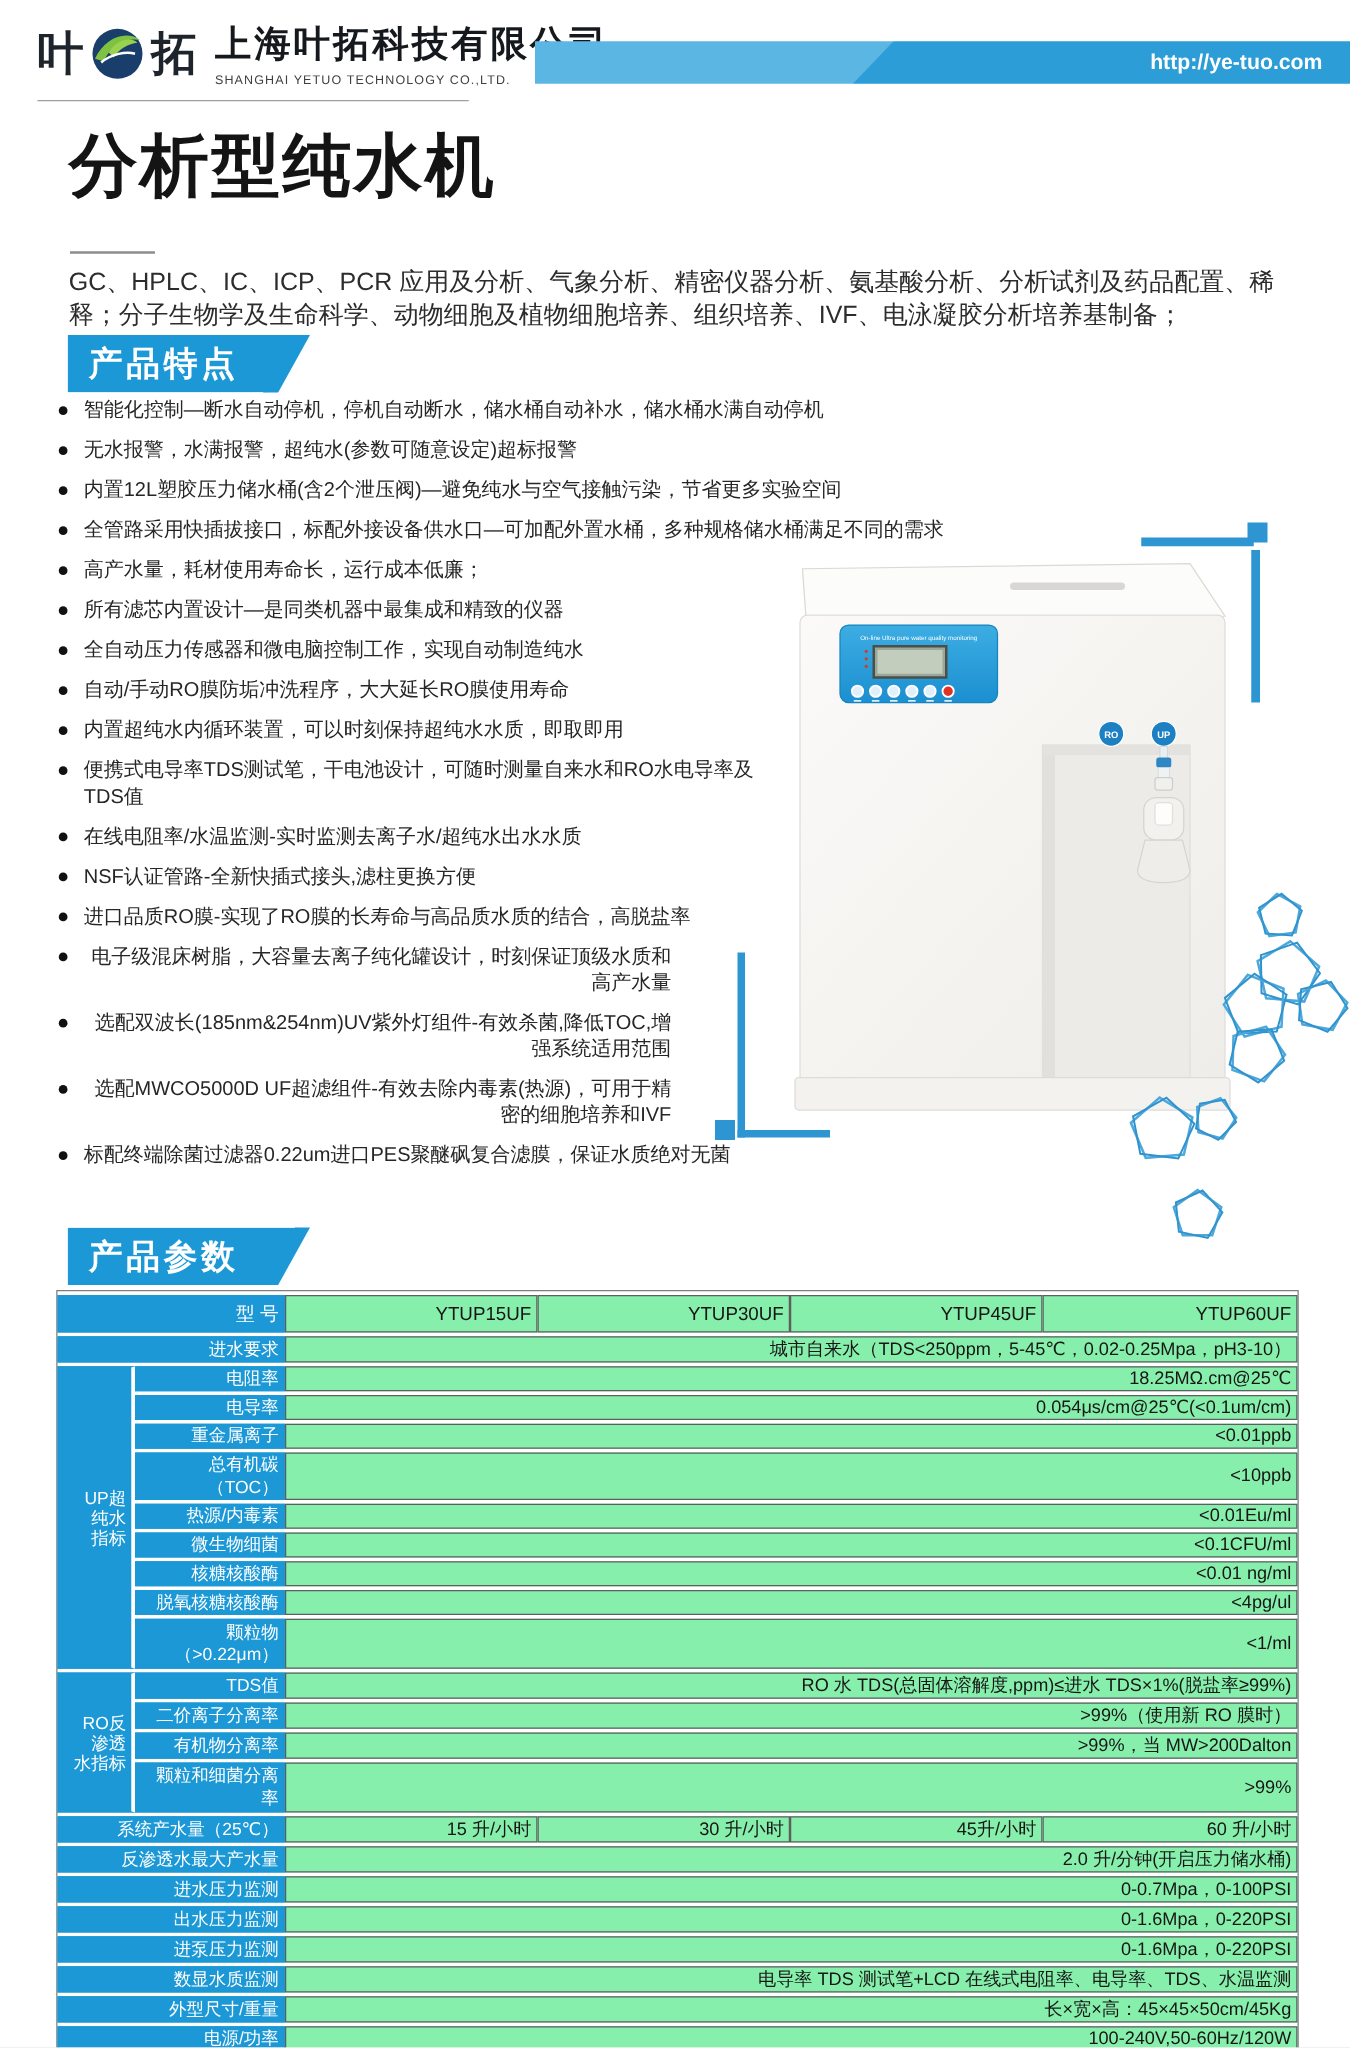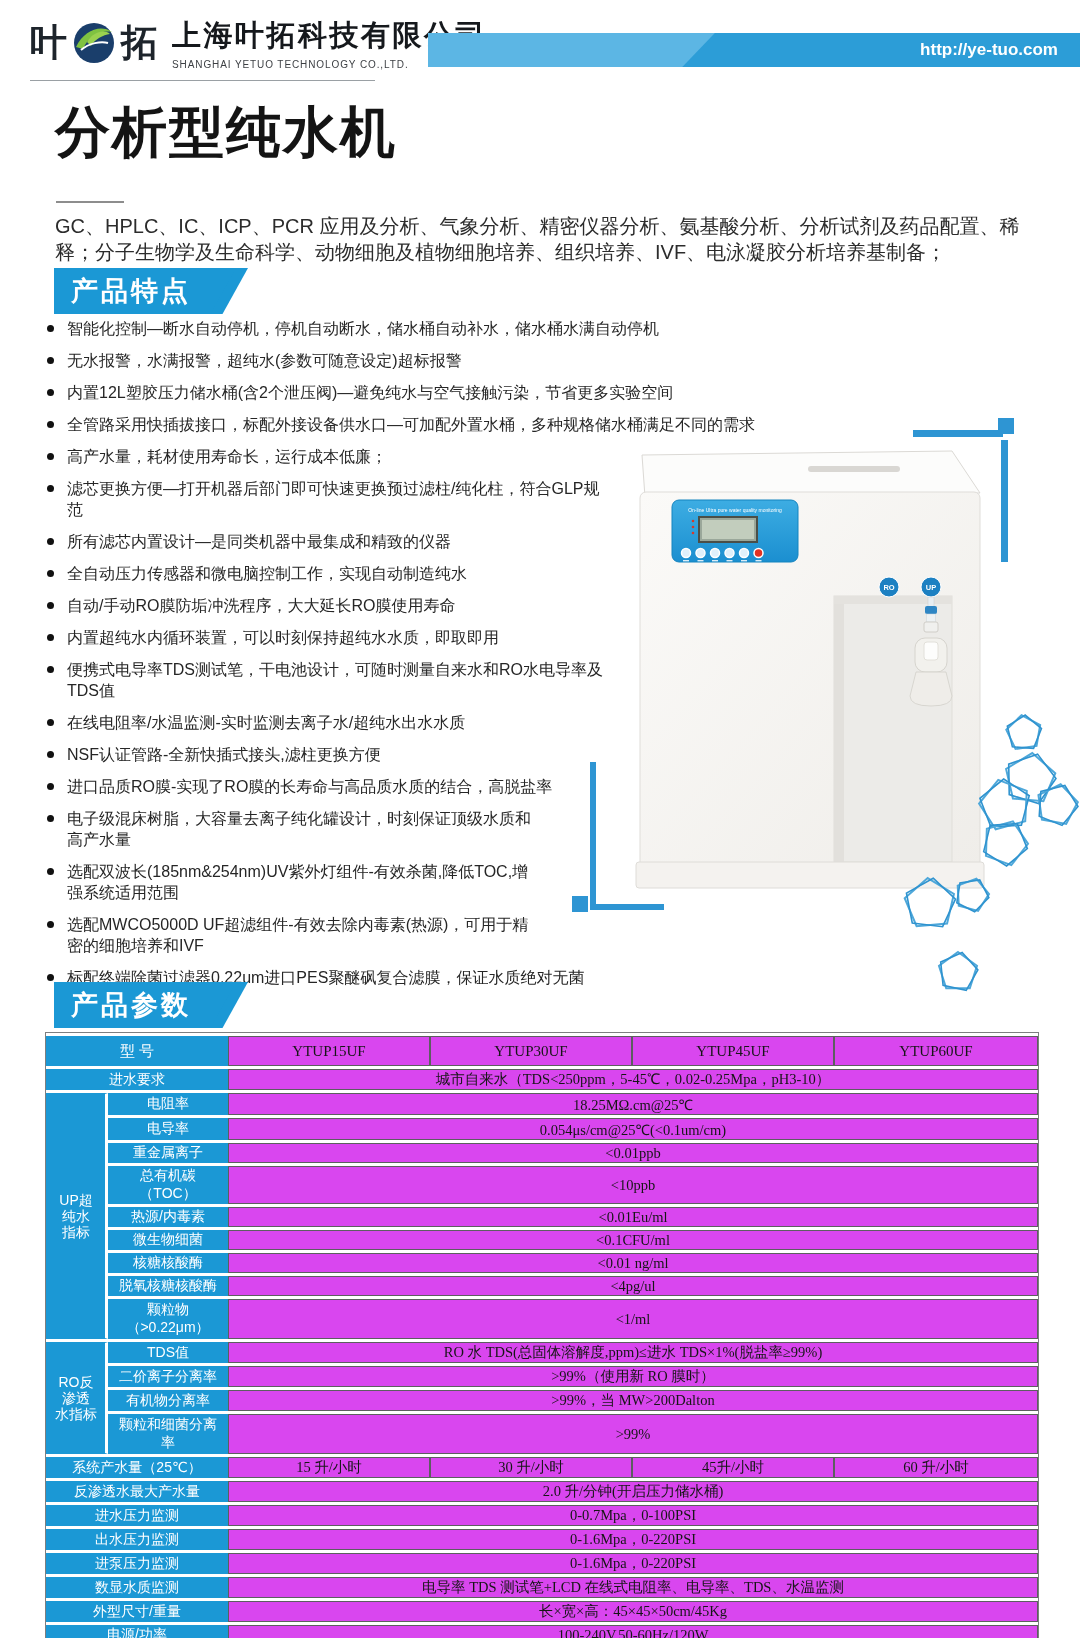--- a/index.html
+++ b/index.html
@@ -36,31 +36,31 @@
   .stripe-features{left:236px;top:268px;}
   .badge-params{top:982px;}
   .stripe-params{left:236px;top:982px;}
   
   .features{position:absolute;left:41px;top:318px;width:995px;margin:0;padding:0;list-style:none;
             font-size:16px;line-height:21px;color:#262626;}
   .features li{position:relative;padding-left:26px;margin-bottom:11px;max-width:985px;}
   .features li::before{content:"";position:absolute;left:6px;top:7px;width:7px;height:7px;
                        border-radius:50%;background:#111;}
   .features li.mid{max-width:545px;}
-  .features li.narrow{max-width:470px;}
+  .features li.narrow{max-width:470px;text-align:right;}
   
   .machine-art{position:absolute;left:560px;top:400px;width:520px;height:610px;}
   
   .tablewrap{position:absolute;left:45px;top:1032px;width:992px;border:1px solid #7d7e80;
              background:#fff;}
   table.params{border-collapse:separate;border-spacing:0 3px;width:100%;table-layout:fixed;}
-  table.params td{text-align:center;vertical-align:middle;padding:0 4px;overflow:hidden;}
+  table.params td{text-align:right;vertical-align:middle;padding:0 4px;overflow:hidden;}
   td.lbl,td.grp,td.sub{background:#1B98D5;color:#fff;font-size:14px;border:1px solid #1B98D5;}
   td.grp{border-right:3px solid #fff;line-height:16px;}
-  td.val{background:#d946ef;border:1px solid #5d5e60;color:#161616;font-size:14.5px;height:18px;font-family:Liberation Serif, serif;}
+  td.val{background:#86efac;border:1px solid #5d5e60;color:#161616;font-size:14.5px;height:18px;}
   tr.rtall td{height:28px;font-size:15px;}
   tr.rstd td{height:18px;}
   tr.rh2 td{height:38px;}
   .gl{display:block;line-height:16px;}
 </style>
 </head>
 <body>
 
 <div class="page">
 
@@ -91,21 +91,20 @@
 
   <div class="badge badge-features">产品特点</div>
   <div class="badge-stripe stripe-features"></div>
 
   <ul class="features">
     <li>智能化控制—断水自动停机，停机自动断水，储水桶自动补水，储水桶水满自动停机</li>
     <li>无水报警，水满报警，超纯水(参数可随意设定)超标报警</li>
     <li>内置12L塑胶压力储水桶(含2个泄压阀)—避免纯水与空气接触污染，节省更多实验空间</li>
     <li>全管路采用快插拔接口，标配外接设备供水口—可加配外置水桶，多种规格储水桶满足不同的需求</li>
     <li class="mid">高产水量，耗材使用寿命长，运行成本低廉；</li>
-    <li class="mid">滤芯更换方便—打开机器后部门即可快速更换预过滤柱/纯化柱，符合GLP规范</li>
     <li class="mid">所有滤芯内置设计—是同类机器中最集成和精致的仪器</li>
     <li class="mid">全自动压力传感器和微电脑控制工作，实现自动制造纯水</li>
     <li class="mid">自动/手动RO膜防垢冲洗程序，大大延长RO膜使用寿命</li>
     <li class="mid">内置超纯水内循环装置，可以时刻保持超纯水水质，即取即用</li>
     <li class="mid">便携式电导率TDS测试笔，干电池设计，可随时测量自来水和RO水电导率及TDS值</li>
     <li class="mid">在线电阻率/水温监测-实时监测去离子水/超纯水出水水质</li>
     <li class="mid">NSF认证管路-全新快插式接头,滤柱更换方便</li>
     <li class="mid">进口品质RO膜-实现了RO膜的长寿命与高品质水质的结合，高脱盐率</li>
     <li class="narrow">电子级混床树脂，大容量去离子纯化罐设计，时刻保证顶级水质和高产水量</li>
     <li class="narrow">选配双波长(185nm&amp;254nm)UV紫外灯组件-有效杀菌,降低TOC,增强系统适用范围</li>

